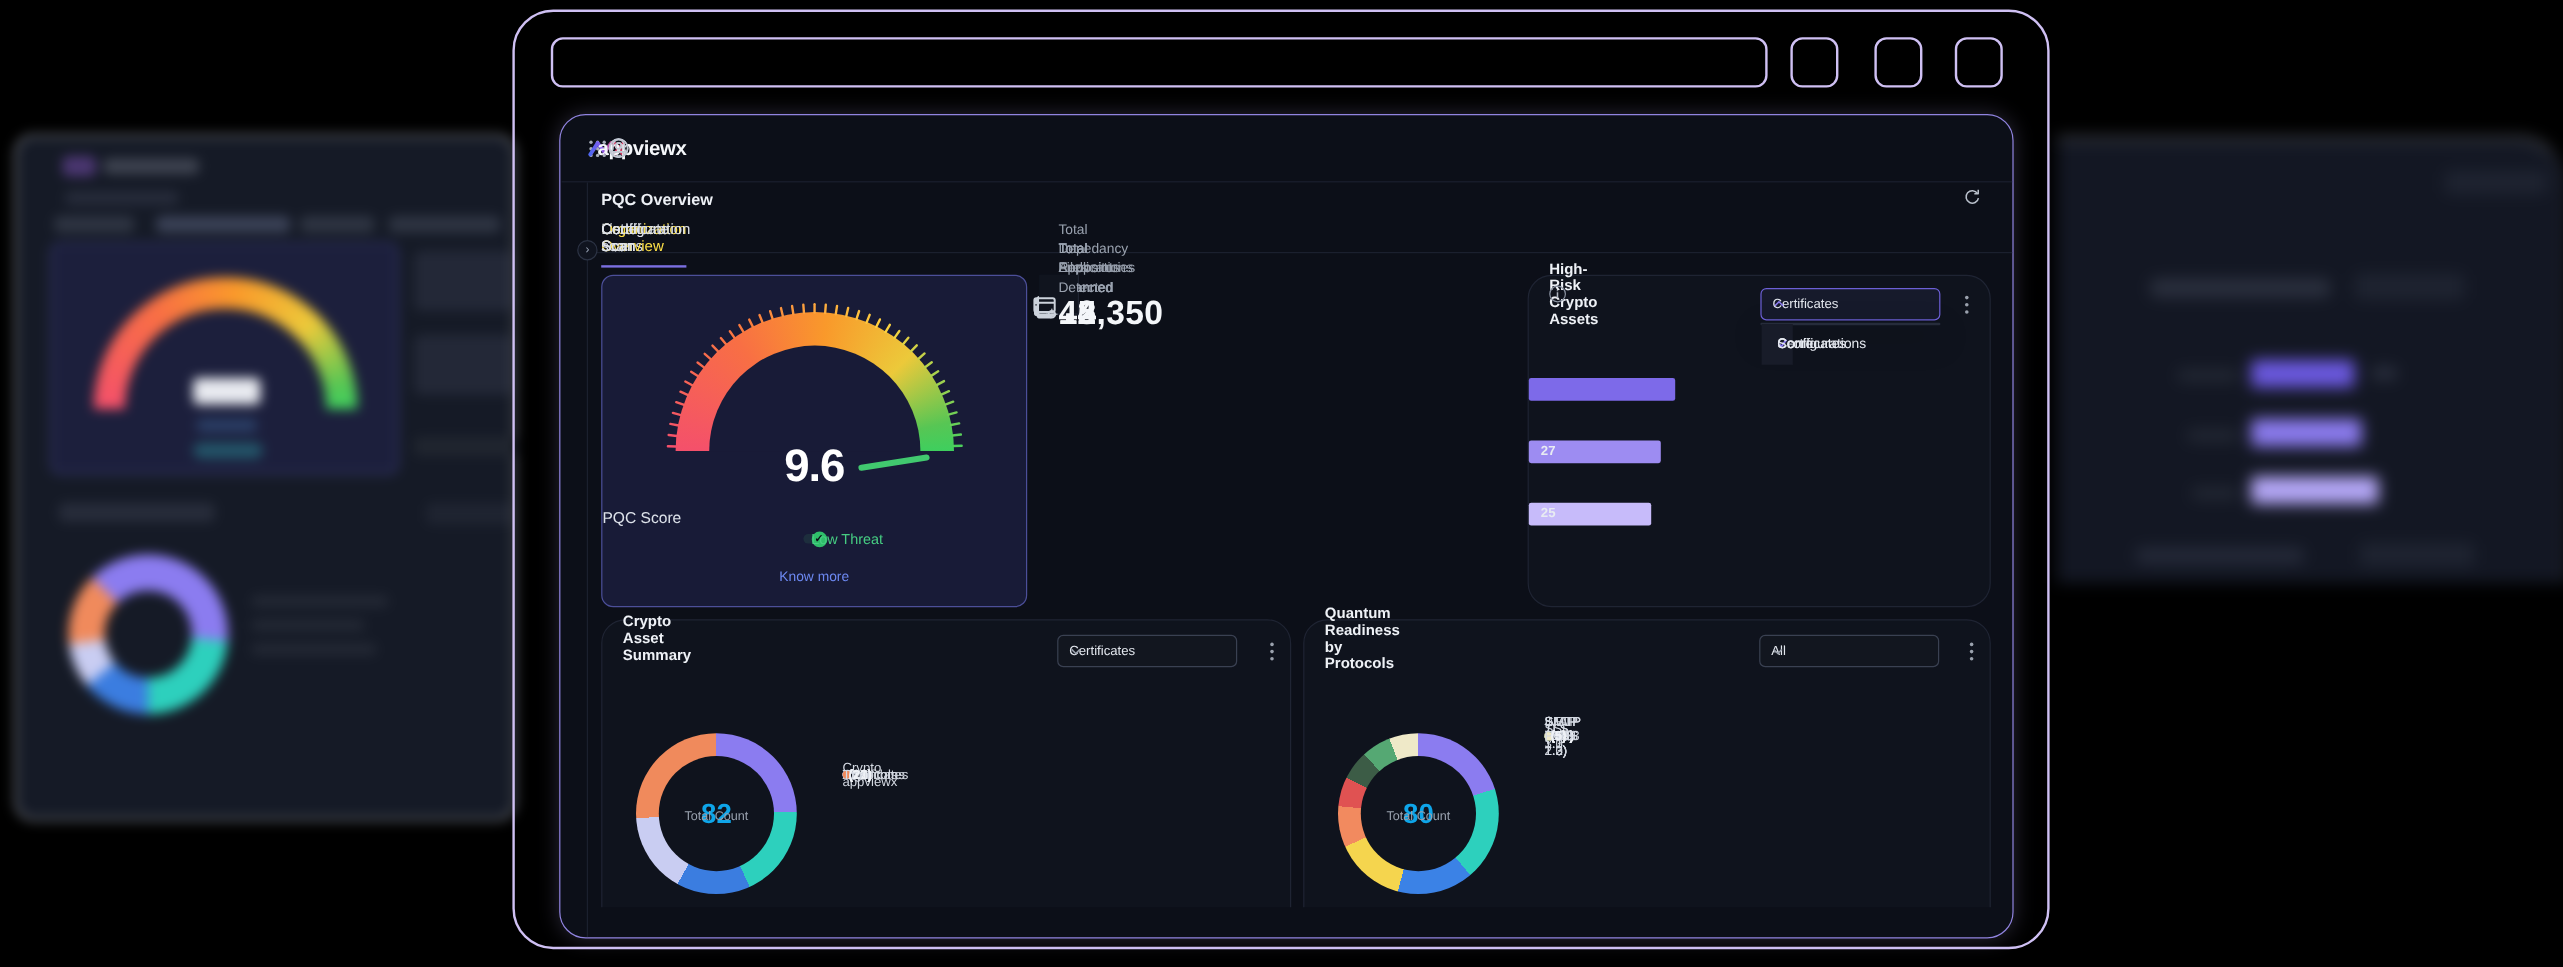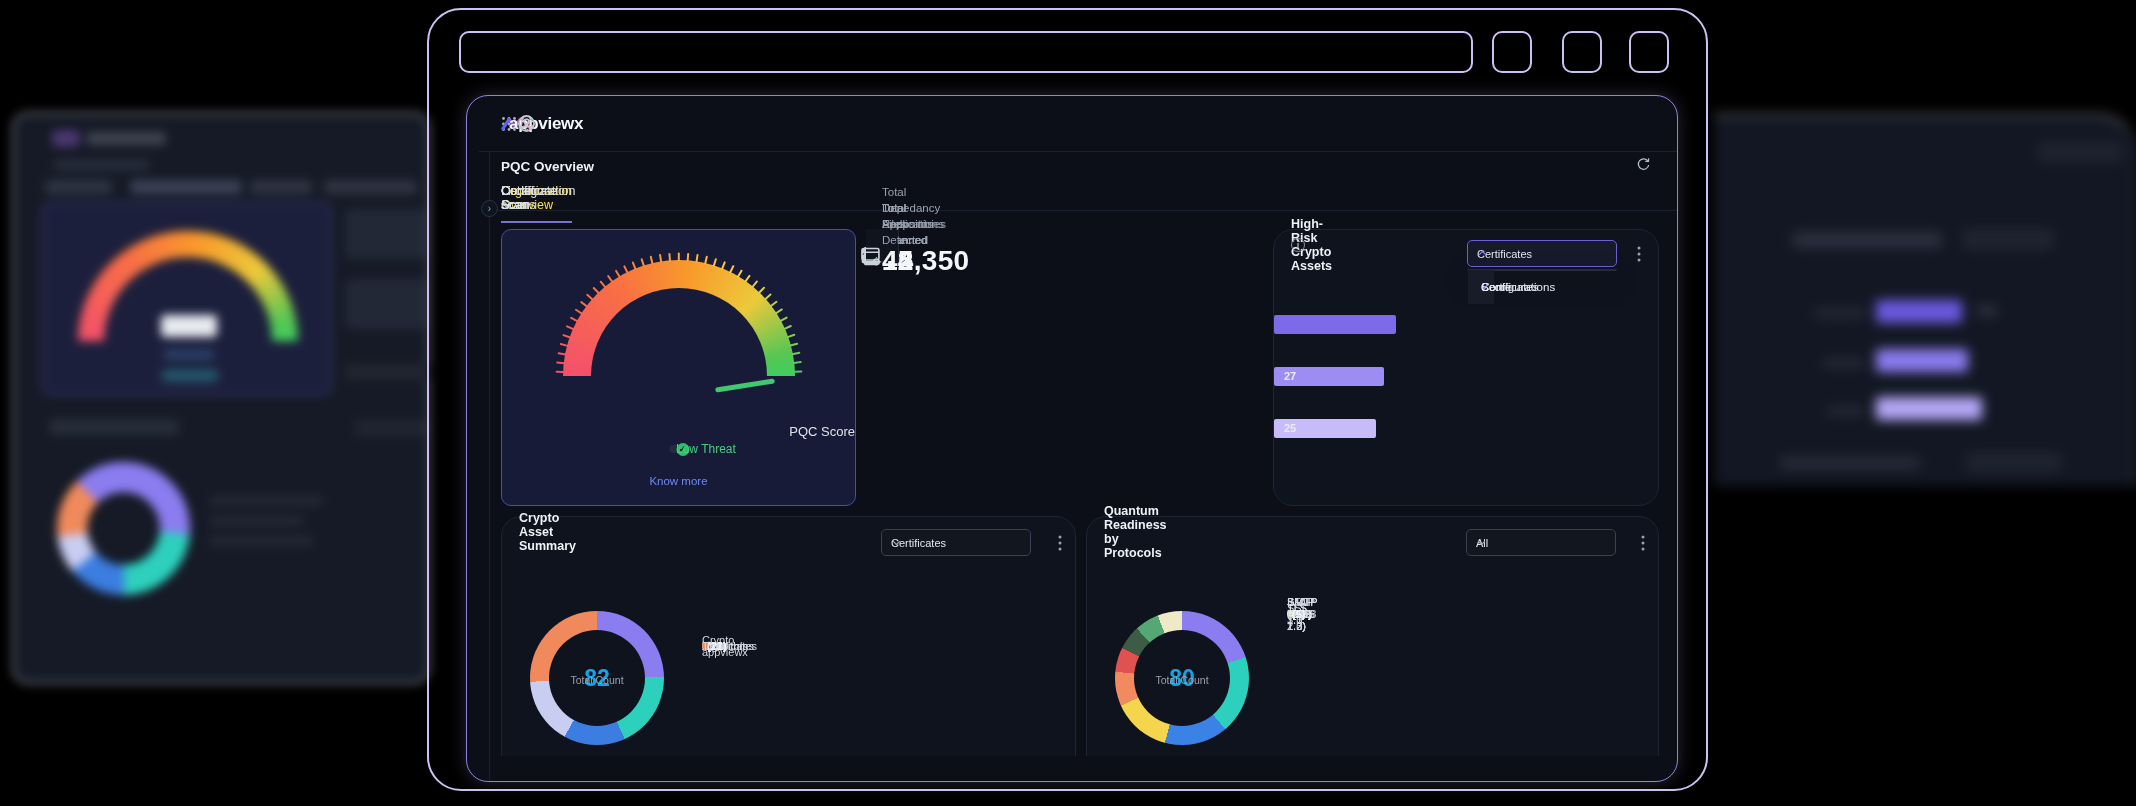--- a/index.html
+++ b/index.html
@@ -56,21 +56,21 @@
   
   .frame{left:427px;top:8px;width:1281px;height:783px;border:2px solid #cfc0f3;border-radius:34px;}
   .addr{left:30px;top:21px;width:1014px;height:42px;border:2px solid #cfc0f3;border-radius:10px;}
   .wbtn{top:21px;width:40px;height:42px;border:2px solid #cfc0f3;border-radius:10px;}
   .wbtn.b1{left:1063px}.wbtn.b2{left:1133px}.wbtn.b3{left:1200px}
 
   
   .dash{left:466px;top:95px;width:1212px;height:687px;background:#0c0f18;
         border:1.5px solid #9184e0;border-radius:22px;overflow:hidden;
         box-shadow:0 0 18px rgba(190,180,255,.22);}
-  .dhead{left:12px;top:0;right:0;height:56px;border-bottom:1px solid #1b202e;
+  .dhead{left:1px;top:0;right:0;height:56px;border-bottom:1px solid #1b202e;
          display:flex;position:absolute;align-items:center;padding:0 22px;}
   .dhead>*{position:static;}
   .brandtxt{color:#f5f7fa;font-size:17px;font-weight:bold;letter-spacing:-.3px;margin-left:8px;}
   .hspacer{flex:1;}
   .hicon{width:19px;height:19px;color:#c2c8d3;margin-left:16px;}
   .hicon svg{width:100%;height:100%;display:block;position:static;}
   .gridicon{width:16px;height:16px;margin-right:14px;color:#a9afbb;}
   .gridicon svg{width:100%;height:100%;position:static;display:block;}
   .logosvg{position:static;}
 
@@ -93,21 +93,21 @@
          border:1px solid #4c4f99;border-radius:10px;}
   .garc{left:51px;top:20px;width:252px;height:126px;overflow:hidden;}
   .gring{left:10px;top:10px;width:232px;height:232px;border-radius:50%;
      background:conic-gradient(from 270deg,#f4506b 0deg,#f86f44 55deg,#f9992b 95deg,#ecc93a 135deg,#57c654 168deg,#3ecf5e 180deg,rgba(0,0,0,0) 180deg);}
   .ghole{left:38px;top:38px;width:176px;height:176px;border-radius:50%;background:#181b37;}
   .tick{width:2.4px;height:9px;border-radius:1px;left:0;top:0;}
   .gscore{left:0;right:0;top:138px;text-align:center;font-size:38px;font-weight:bold;
           color:#fff;letter-spacing:-1px;}
   .gneedle{left:213px;top:153px;width:60px;height:5px;background:#41c96f;border-radius:3px;
            transform:rotate(-9deg);}
-  .glabel{left:0;right:0;top:194px;text-align:right;font-size:13px;color:#dde2ea;}
+  .glabel{left:0;right:0;top:194px;text-align:left;font-size:13px;color:#dde2ea;}
   .gbadge{left:50%;top:215px;transform:translateX(-50%);display:inline-flex;align-items:center;
           gap:6px;background:rgba(63,190,110,.12);border-radius:12px;padding:4px 12px 4px 7px;
           font-size:12px;color:#46cd82;white-space:nowrap;}
   .gbadge .chk{position:static;width:13px;height:13px;border-radius:50%;background:#2fbe6a;
           color:#0c0f18;font-size:9px;display:flex;align-items:center;justify-content:center;font-weight:bold;}
   .gbadge span{position:static;}
   .gknow{left:0;right:0;top:245px;text-align:center;font-size:11.5px;color:#6d89f2;}
 
   
   .stats{left:399px;top:133px;width:400px;height:277px;display:grid;position:absolute;
@@ -340,20 +340,21 @@
             <div class="tick" style="background: rgb(170, 209, 77); transform: translate(224.8px, 57px) rotate(417.2deg);"></div>
             <div class="tick" style="background: rgb(157, 208, 79); transform: translate(229.5px, 64.9px) rotate(421.6deg);"></div>
             <div class="tick" style="background: rgb(143, 208, 81); transform: translate(233.5px, 73.1px) rotate(426deg);"></div>
             <div class="tick" style="background: rgb(130, 208, 83); transform: translate(236.9px, 81.6px) rotate(430.4deg);"></div>
             <div class="tick" style="background: rgb(116, 208, 85); transform: translate(239.6px, 90.3px) rotate(434.8deg);"></div>
             <div class="tick" style="background: rgb(103, 207, 88); transform: translate(241.7px, 99.2px) rotate(439.2deg);"></div>
             <div class="tick" style="background: rgb(89, 207, 90); transform: translate(243.1px, 108.2px) rotate(443.6deg);"></div>
             <div class="tick" style="background: rgb(76, 207, 92); transform: translate(243.7px, 117.3px) rotate(448deg);"></div>
           </div>
         <div class="gneedle"></div>
+        <div class="gscore">9.6</div>
         <div class="glabel">PQC Score</div>
         <div class="gbadge">
           <span class="chk">✓</span>
           <span>Low Threat</span>
         </div>
         <div class="gknow">Know more</div>
       </div>
 
       <div class="stats" id="statsQuad">
           <div class="cell">

